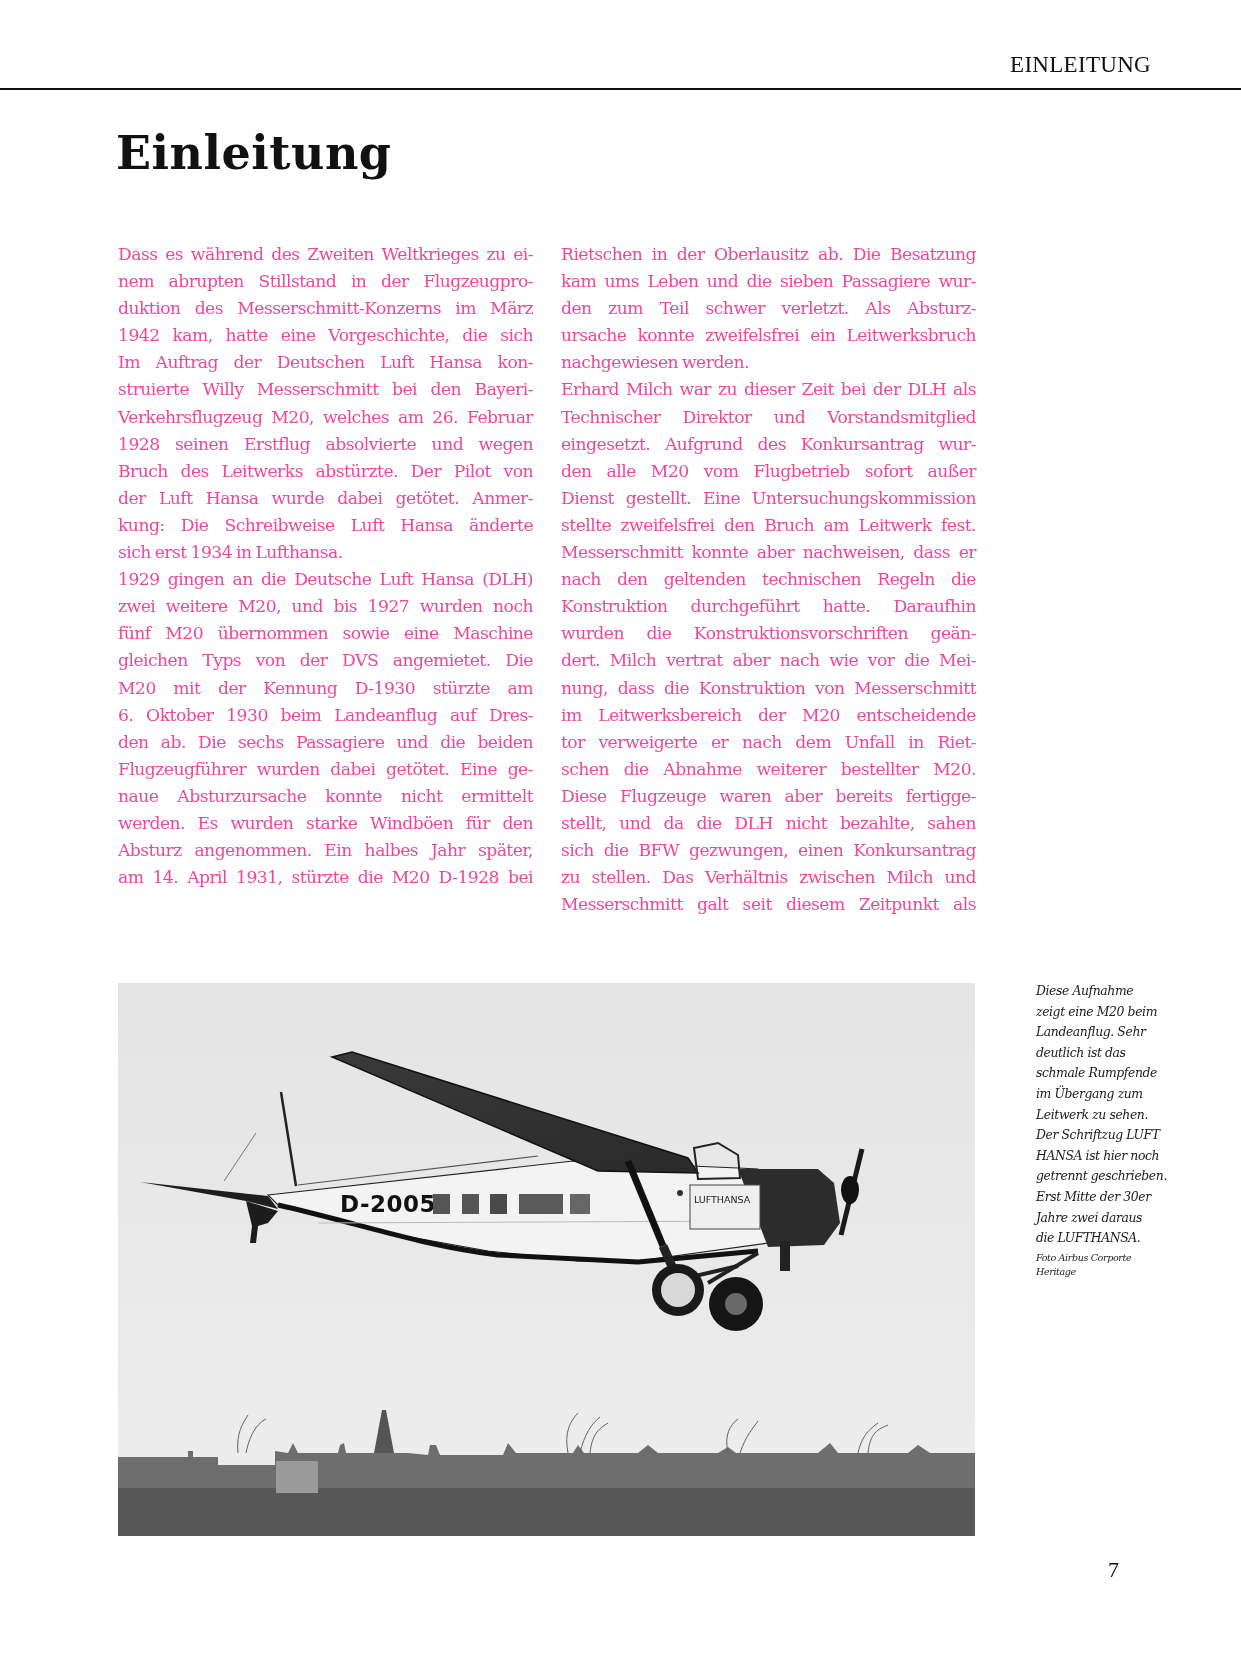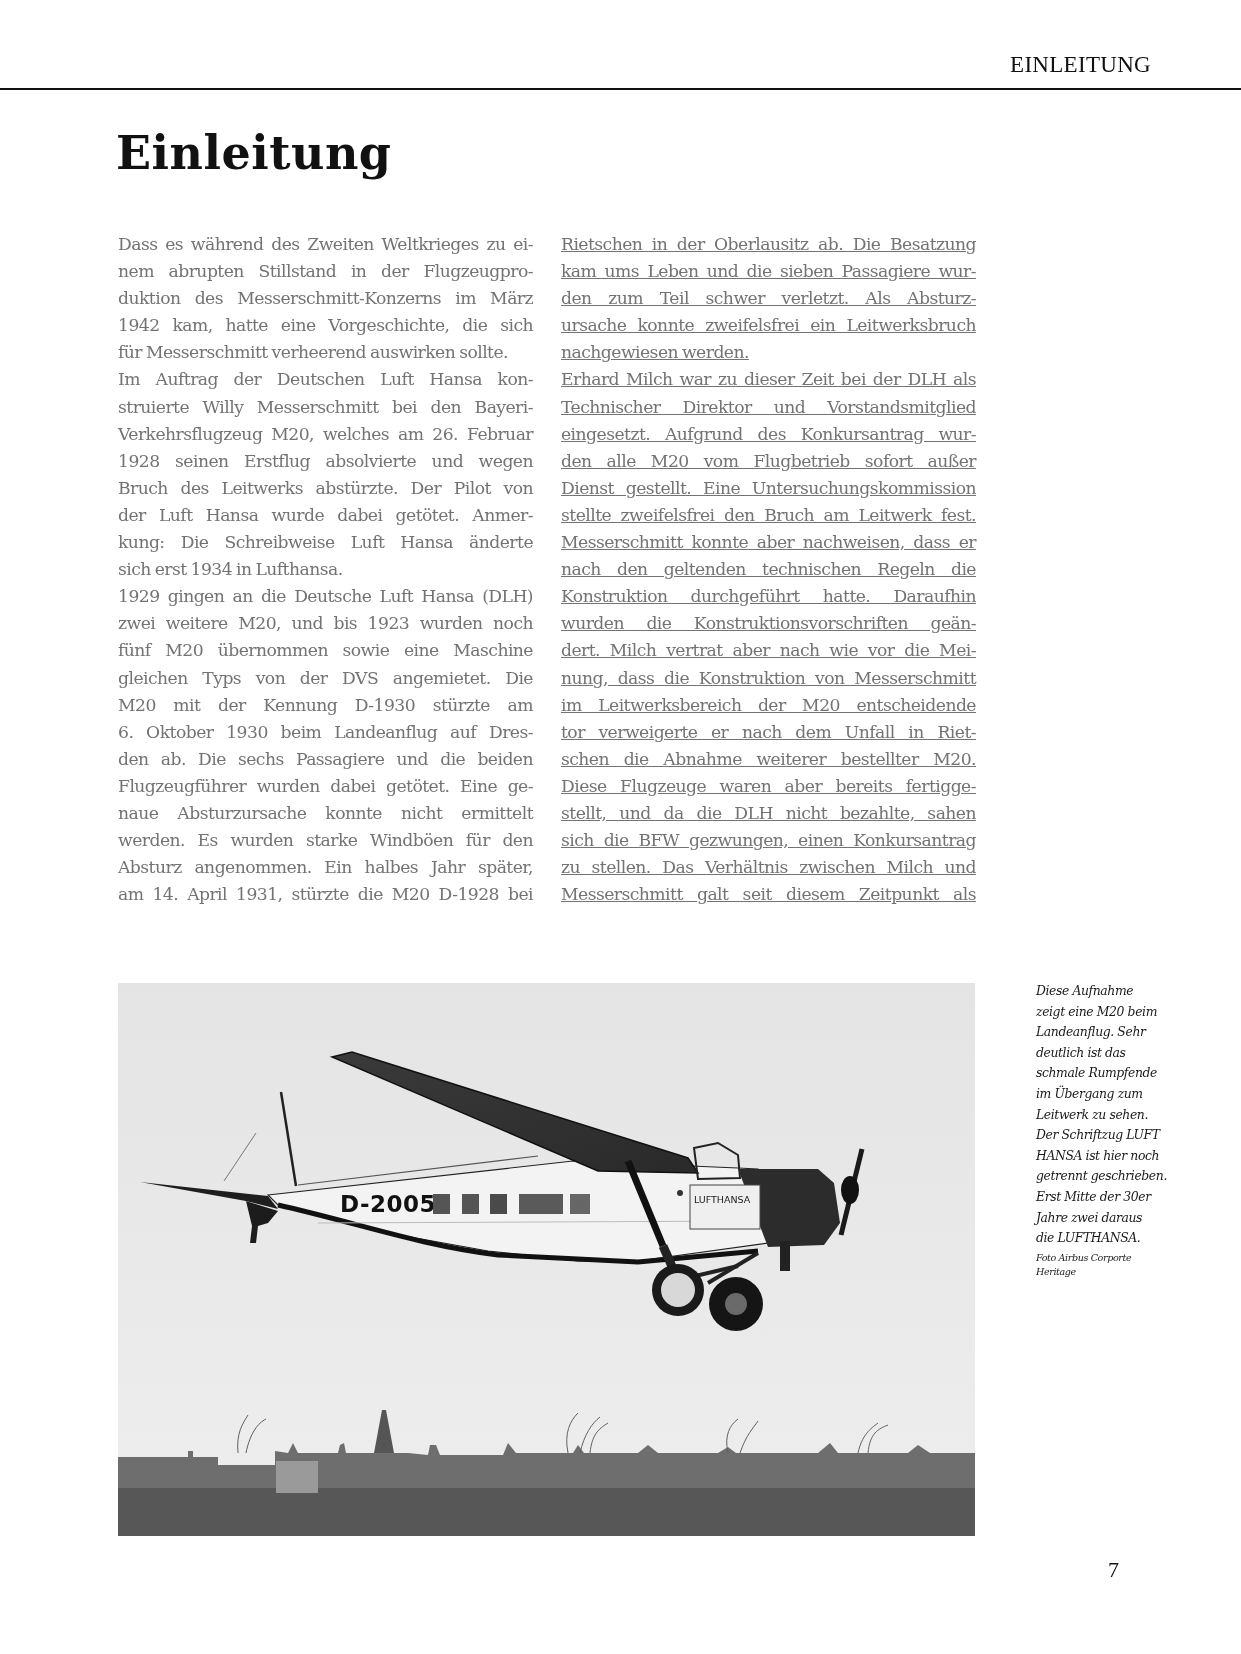--- a/index.html
+++ b/index.html
@@ -14,27 +14,27 @@
     .head-rule {
       position: absolute; left: 0; top: 88px; width: 1241px; height: 2px; background: #111;
     }
     .page-title {
       position: absolute; left: 116px; top: 126px; margin: 0;
       font-family: "DejaVu Serif", "Liberation Serif", serif;
       font-size: 46px; font-weight: bold; letter-spacing: 0.5px; color: #111;
     }
 
     .column {
-      position: absolute; top: 231px; width: 415px;
+      position: absolute; top: 241px; width: 415px;
       font-family: "DejaVu Serif", "Liberation Serif", serif;
       font-size: 17.2px; line-height: 27.1px;
-      color: #737373;
+      color: #ec4899;
     }
     .col-left { left: 118px; }
-    .col-right { left: 561px; text-decoration: underline; }
+    .col-right { left: 561px; }
     .line {
       display: block; white-space: nowrap;
       text-align: justify; text-align-last: justify;
       letter-spacing: -0.55px; word-spacing: -1px;
     }
     .line.last { text-align-last: left; }
 
     .photo-frame {
       position: absolute; left: 118px; top: 983px; width: 857px; height: 553px;
       background: #0f766e; overflow: hidden;
@@ -65,31 +65,30 @@
 <div class="running-head">EINLEITUNG</div>
 <div class="head-rule"></div>
 
 <h1 class="page-title">Einleitung</h1>
 
 <div class="column col-left" id="col-left">
     <span class="line">Dass es während des Zweiten Weltkrieges zu ei-</span>
     <span class="line">nem abrupten Stillstand in der Flugzeugpro-</span>
     <span class="line">duktion des Messerschmitt-Konzerns im März</span>
     <span class="line">1942 kam, hatte eine Vorgeschichte, die sich</span>
-    <span class="line last">für Messerschmitt verheerend auswirken sollte.</span>
     <span class="line">Im Auftrag der Deutschen Luft Hansa kon-</span>
     <span class="line">struierte Willy Messerschmitt bei den Bayeri-</span>
     <span class="line">Verkehrsflugzeug M20, welches am 26. Februar</span>
     <span class="line">1928 seinen Erstflug absolvierte und wegen</span>
     <span class="line">Bruch des Leitwerks abstürzte. Der Pilot von</span>
     <span class="line">der Luft Hansa wurde dabei getötet. Anmer-</span>
     <span class="line">kung: Die Schreibweise Luft Hansa änderte</span>
     <span class="line last">sich erst 1934 in Lufthansa.</span>
     <span class="line">1929 gingen an die Deutsche Luft Hansa (DLH)</span>
-    <span class="line">zwei weitere M20, und bis 1923 wurden noch</span>
+    <span class="line">zwei weitere M20, und bis 1927 wurden noch</span>
     <span class="line">fünf M20 übernommen sowie eine Maschine</span>
     <span class="line">gleichen Typs von der DVS angemietet. Die</span>
     <span class="line">M20 mit der Kennung D-1930 stürzte am</span>
     <span class="line">6. Oktober 1930 beim Landeanflug auf Dres-</span>
     <span class="line">den ab. Die sechs Passagiere und die beiden</span>
     <span class="line">Flugzeugführer wurden dabei getötet. Eine ge-</span>
     <span class="line">naue Absturzursache konnte nicht ermittelt</span>
     <span class="line">werden. Es wurden starke Windböen für den</span>
     <span class="line">Absturz angenommen. Ein halbes Jahr später,</span>
     <span class="line">am 14. April 1931, stürzte die M20 D-1928 bei</span>

